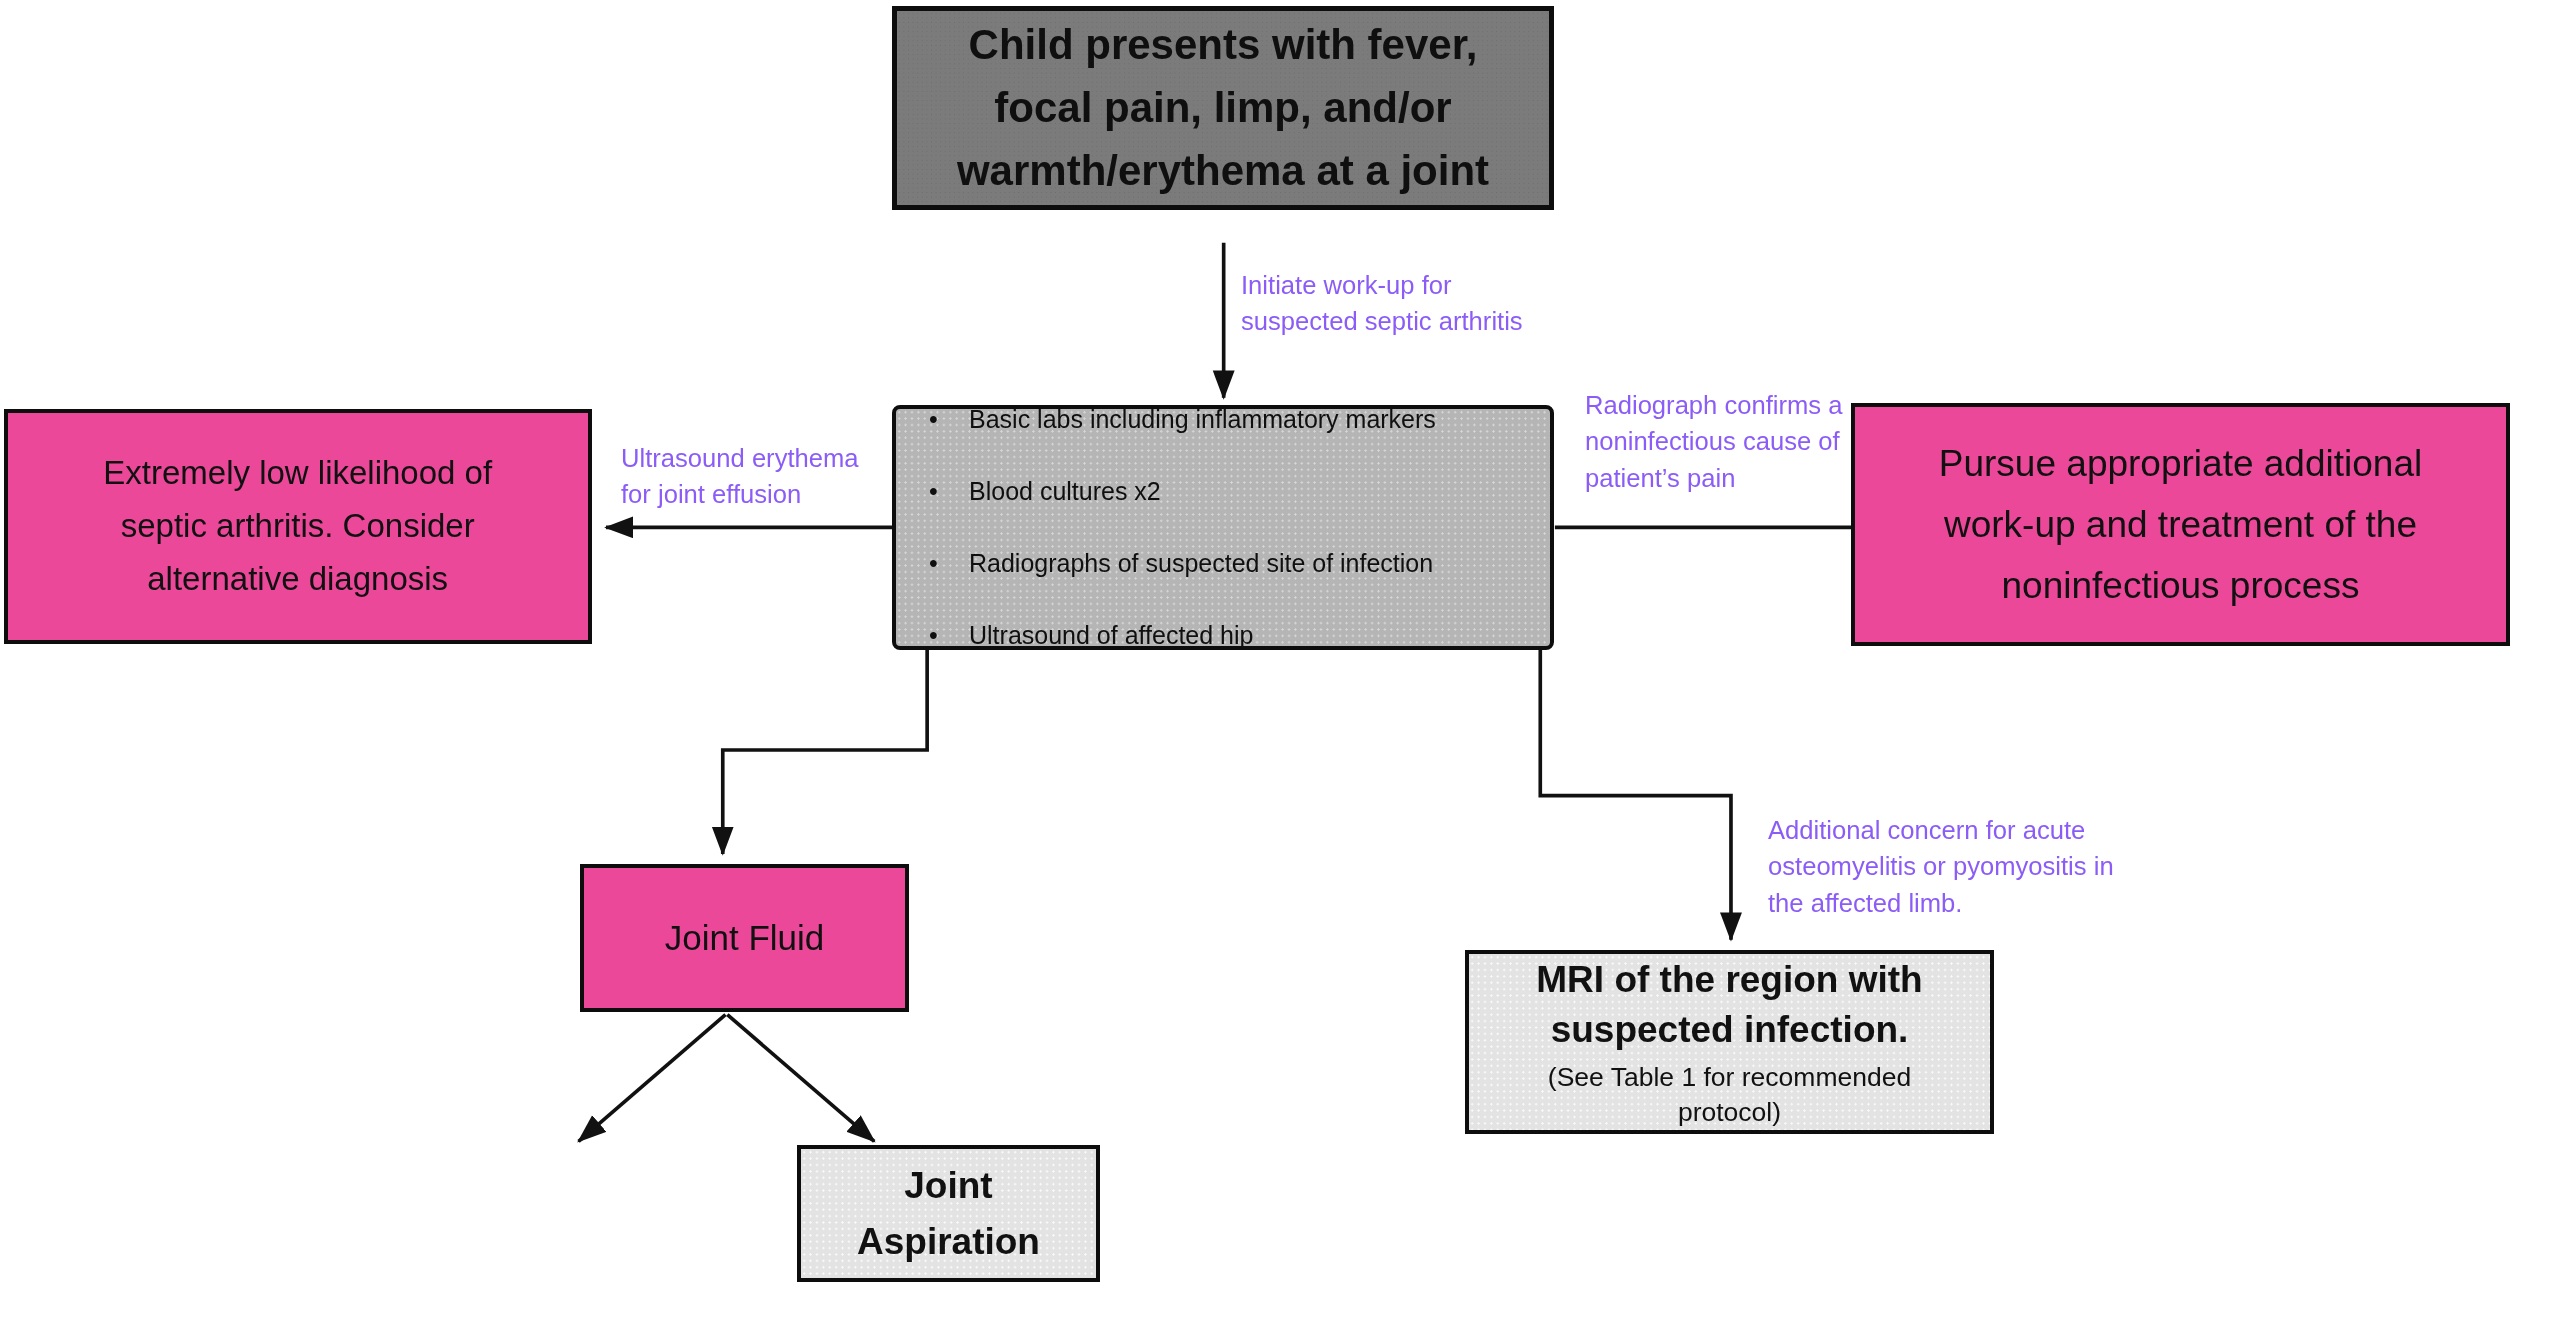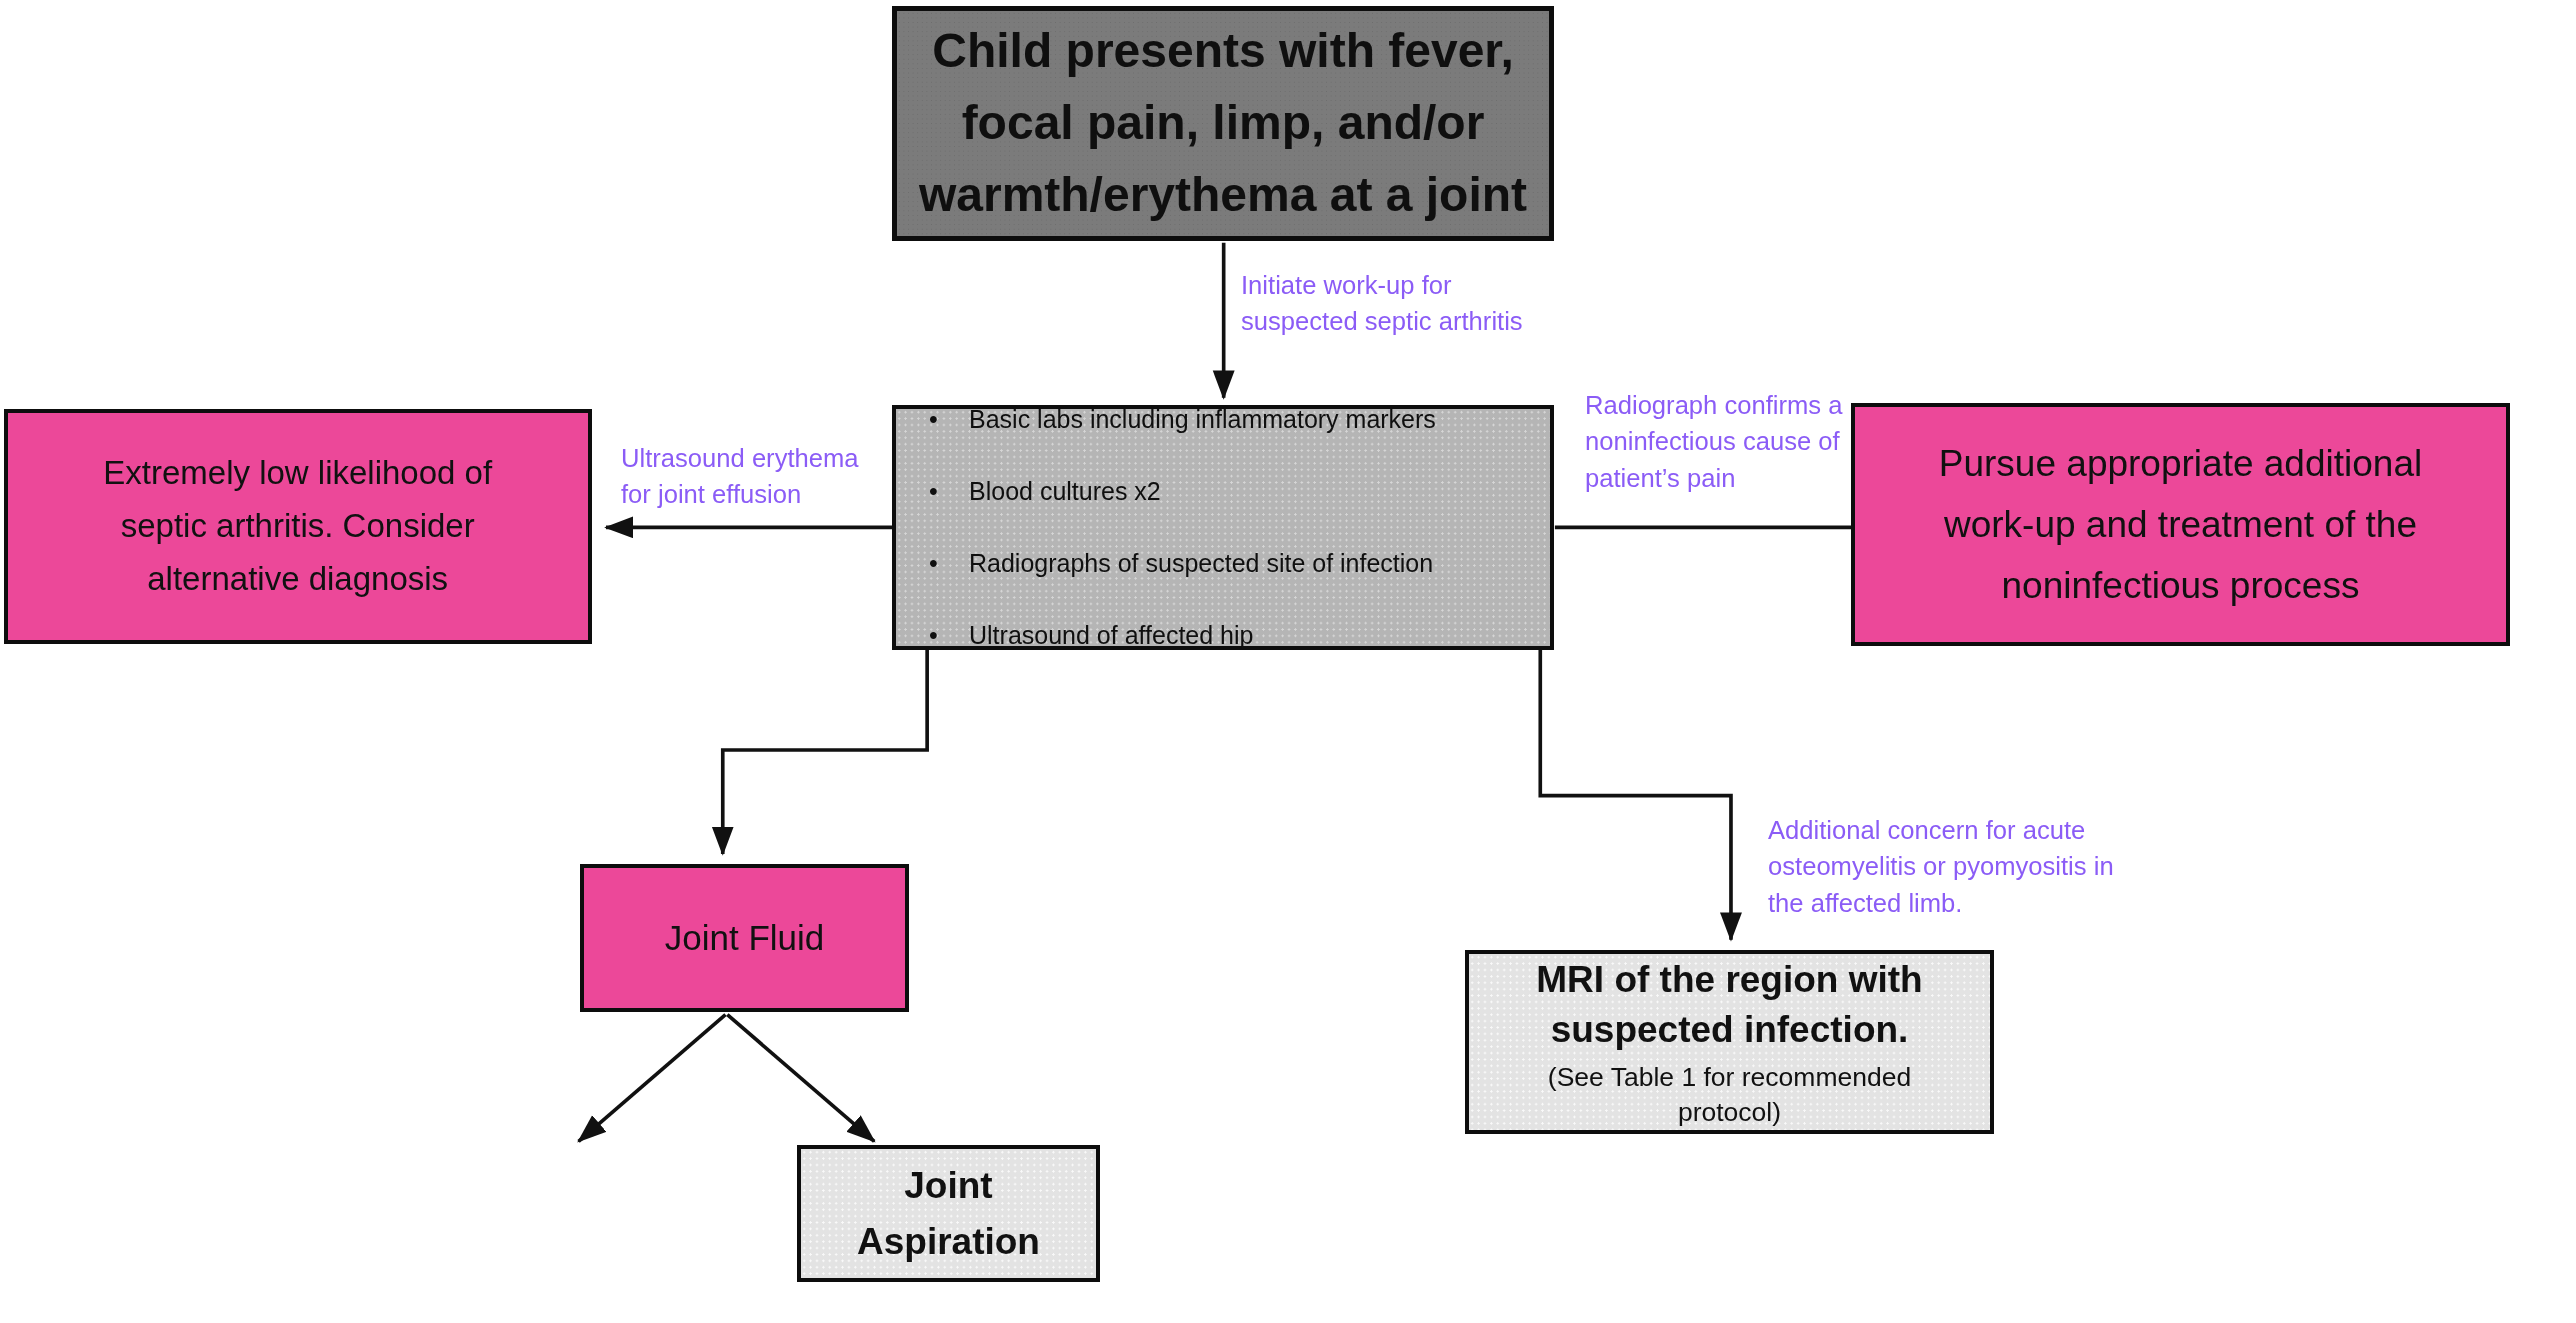--- a/index.html
+++ b/index.html
@@ -34,27 +34,27 @@
     background-size: 6.4px 6.4px;
   }
   .box-light {
     background-color: #e3e3e3;
     background-image: radial-gradient(rgba(255,255,255,0.8) 1.1px, transparent 1.1px);
     background-size: 6.4px 6.4px;
   }
   .box-white { background: #ec4899; }
 
   .node-presentation {
-    left: 892px; top: 5.5px; width: 662px; height: 235px;
+    left: 892px; top: 5.5px; width: 662px; height: 204px;
     border-width: 5.5px;
-    font-size: 48px; font-weight: bold; line-height: 1.5; color: #0f0f0f;
+    font-size: 42px; font-weight: bold; line-height: 1.5; color: #0f0f0f;
   }
   .node-workup {
     left: 892px; top: 405px; width: 662px; height: 245px;
-    align-items: flex-start; text-align: left;
+    align-items: flex-start; text-align: left; border-radius: 8px;
   }
   .node-workup ul {
     list-style: none;
     margin: 0; padding: 0 18px 0 33px;
   }
   .node-workup li {
     font-size: 25px; line-height: 1.0; color: #0f0f0f;
     margin: 15.5px 0; white-space: normal;
   }
   .node-workup li::before { content: "\2022"; display: inline-block; width: 40px; }

